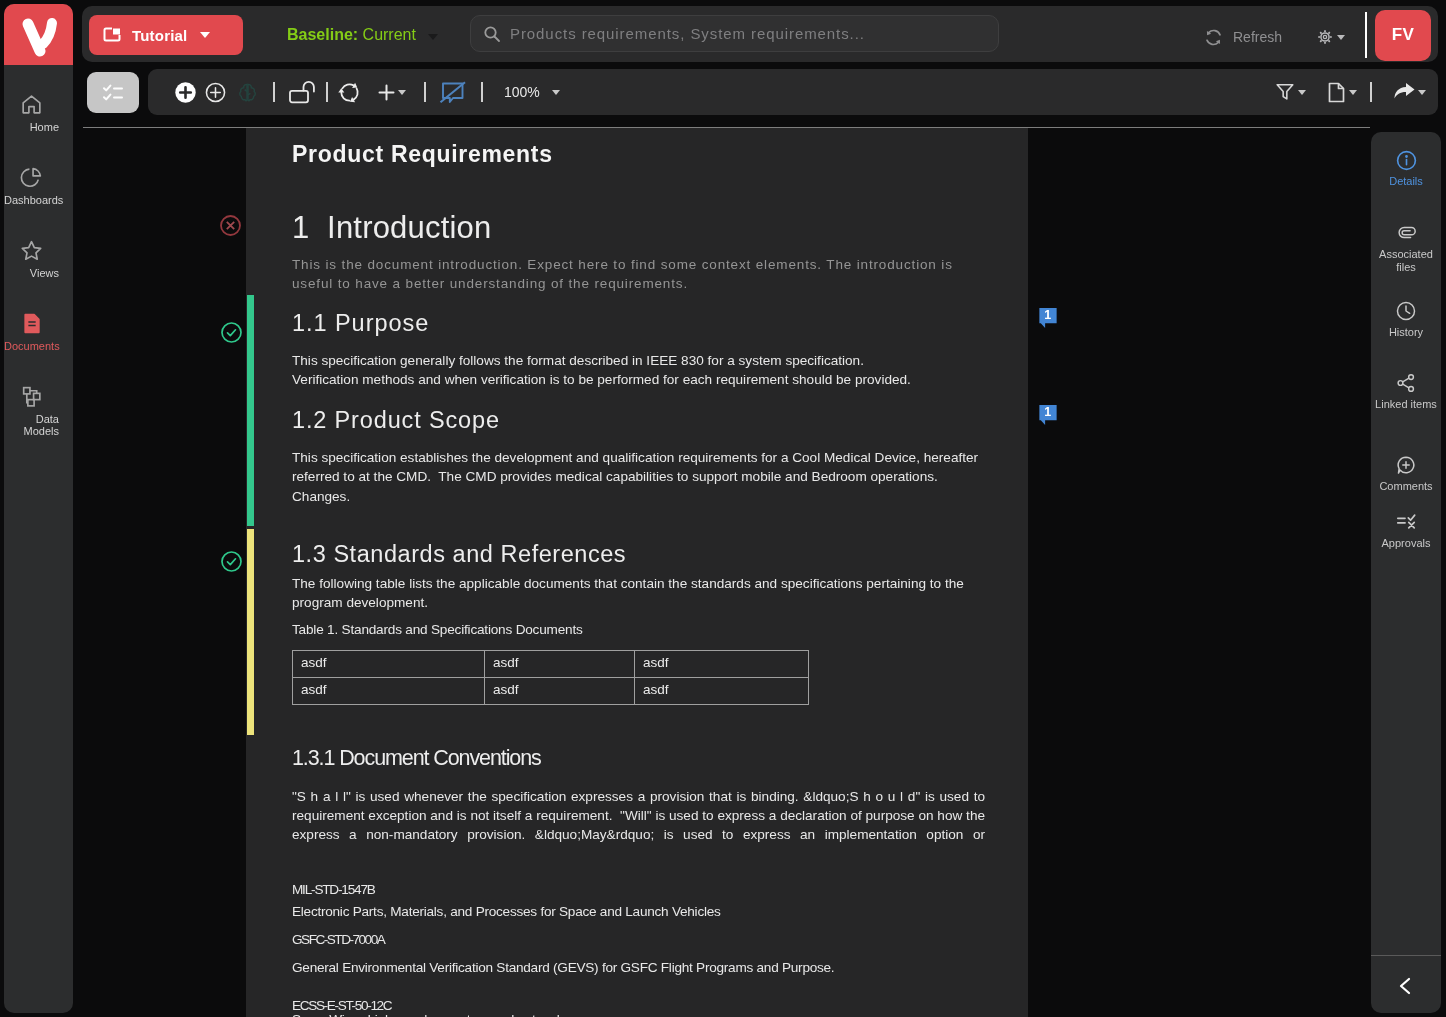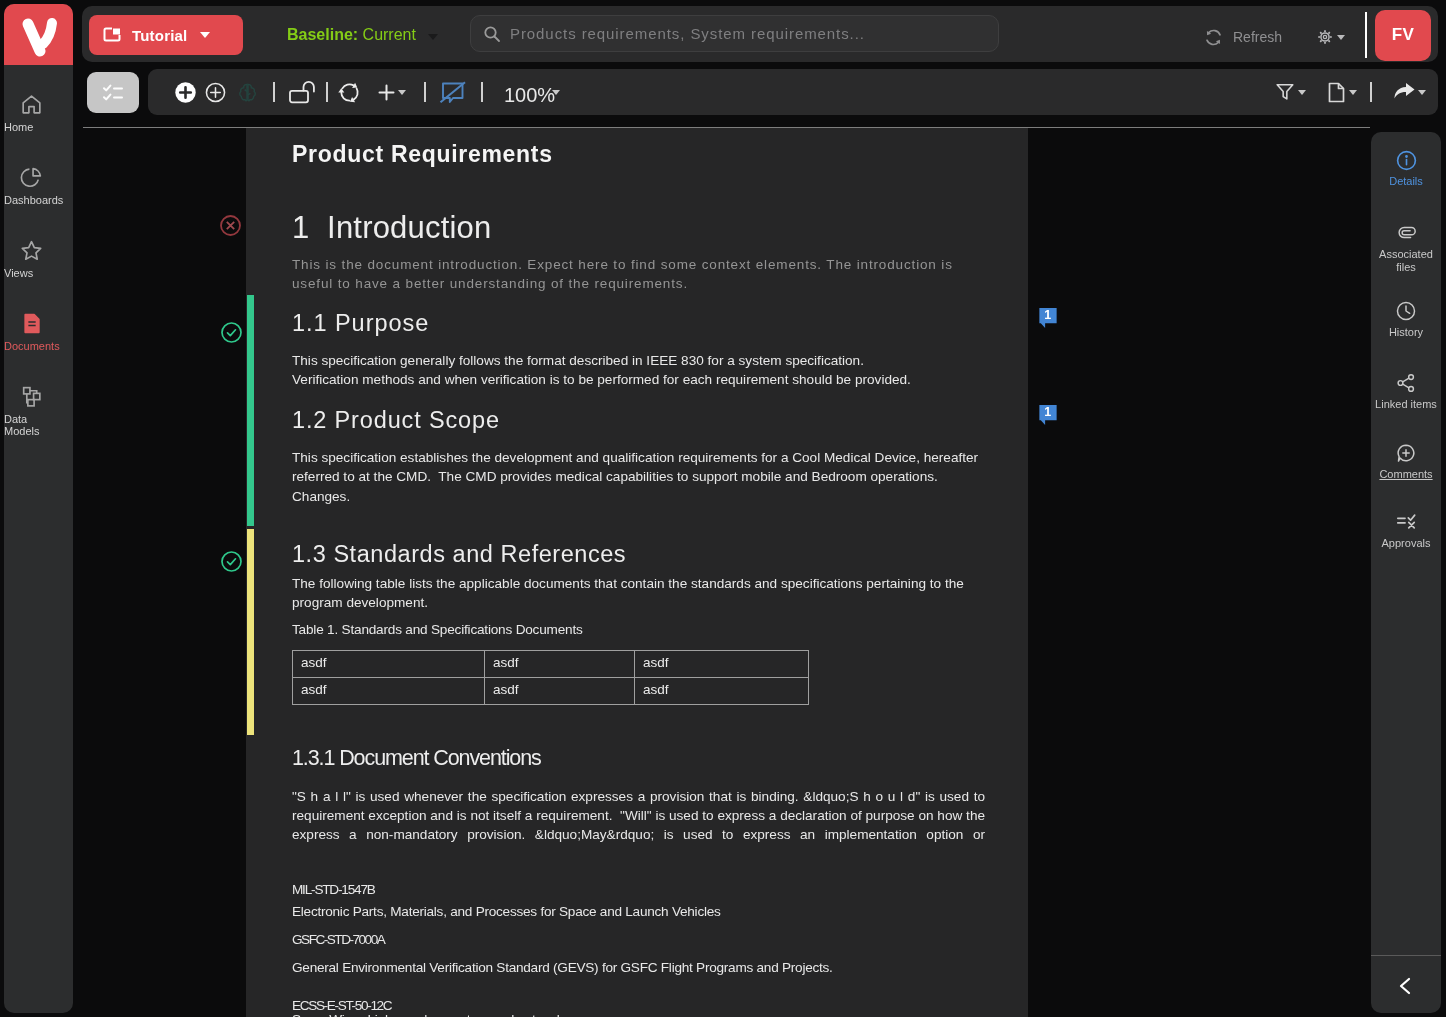--- a/index.html
+++ b/index.html
@@ -30,32 +30,32 @@
   #topdivider { position:absolute; left:1283px; top:6px; width:2px; height:46px; background:#ffffff; }
   #fv { position:absolute; left:1293px; top:3.5px; width:56px; height:51px; background:#e1494e;
     border-radius:10px; color:#fff; font-weight:700; font-size:17px;
     display:flex; align-items:center; justify-content:center; letter-spacing:0.5px; }
 
   
   #lsidebar { position:absolute; left:4px; top:4px; width:69px; height:1009px;
     background:#2c2d2e; border-radius:10px; }
   #logo { position:absolute; left:0; top:0; width:69px; height:61px; background:#e1494e;
     border-radius:10px 10px 0 0; }
-  .litem { position:absolute; left:0; width:55px; text-align:left; color:#d4d4d4; font-size:11px; }
+  .litem { position:absolute; left:0; width:55px; text-align:right; color:#d4d4d4; font-size:11px; }
   .litem svg { margin:0 auto 4px auto; }
   .litem.red { color:#e05a5c; }
 
   
   #checkbtn { position:absolute; left:87px; top:72px; width:52px; height:41px;
     background:#c6c6c6; border-radius:9px; display:flex; align-items:center; justify-content:center; }
   #toolbar { position:absolute; left:148px; top:69px; width:1290px; height:46px;
     background:#2a2a2b; border-radius:9px; }
   .tb { position:absolute; top:0; height:46px; display:flex; align-items:center; }
   .tdiv { position:absolute; top:13px; width:2px; height:20px; background:#d0d0d0; }
-  #zoomtxt { position:absolute; left:356px; top:15px; font-size:20px; color:#e8e8e8; }
+  #zoomtxt { position:absolute; left:356px; top:15px; font-size:14px; color:#e8e8e8; }
   .caret-g { width:0; height:0; border-left:4px solid transparent; border-right:4px solid transparent;
     border-top:5px solid #c9c9c9; display:inline-block; }
 
   
   #pagetopline { position:absolute; left:83px; top:127px; width:1287px; height:1px; background:#7d7d7d; }
   #page { position:absolute; left:246px; top:128px; width:782px; height:889px; background:#262627; }
   #greenbar { position:absolute; left:247px; top:295px; width:7px; height:231px; background:#33c78c; }
   #yellowbar { position:absolute; left:247px; top:529px; width:7px; height:206px; background:#ede37b; }
 
   .badge { position:absolute; left:1037px; width:22px; height:24px; }
@@ -330,21 +330,21 @@
 
 <div class="doc h3" style="left:292px; top:746px;">1.3.1&nbsp;Document Conventions</div>
 <div class="doc body" style="left:292px; top:786.5px; width:693px;">
   <div style="text-align:justify; text-align-last:justify;">"S h a l l" is used whenever the specification expresses a provision that is binding. &amp;ldquo;S h o u l d" is used to</div>
   <div style="text-align:justify; text-align-last:justify;">requirement exception and is not itself a requirement.&nbsp; "Will" is used to express a declaration of purpose on how the</div>
   <div style="text-align:justify; text-align-last:justify;">express a non-mandatory provision. &amp;ldquo;May&amp;rdquo; is used to express an implementation option or</div>
 </div>
 <div class="doc body refid" style="left:292px; top:880px;text-align:right;">MIL-STD-1547B</div>
 <div class="doc body refdesc" style="left:292px; top:902px;">Electronic Parts, Materials, and Processes for Space and Launch Vehicles</div>
 <div class="doc body refid" style="left:292px; top:929.5px; letter-spacing:-1.5px;">GSFC-STD-7000A</div>
-<div class="doc body refdesc" style="left:292px; top:958px;">General Environmental Verification Standard (GEVS) for GSFC Flight Programs and Projects.</div>
+<div class="doc body refdesc" style="left:292px; top:958px;">General Environmental Verification Standard (GEVS) for GSFC Flight Programs and Purpose.</div>
 <div class="doc body refid" style="left:292px; top:988px; letter-spacing:-1.35px;margin-top:8px;">ECSS-E-ST-50-12C</div>
 <div class="doc body refdesc" style="left:292px; top:1009.5px;">SpaceWire - Links, nodes, routers and networks</div>
 
 <div id="rsidebar">
   <div class="ritem blue" style="top:18px;">
     <svg width="21" height="21" viewBox="0 0 22 22" fill="none" stroke="#4f93e0" stroke-width="1.7">
       <circle cx="11" cy="11" r="9.3"></circle>
       <path d="M11 10 L11 15.5" stroke-linecap="round"></path>
       <circle cx="11" cy="6.8" r="0.6" fill="#4f93e0"></circle>
     </svg>
@@ -365,21 +365,21 @@
   </div>
   <div class="ritem" style="top:240px;">
     <svg width="22" height="22" viewBox="0 0 24 24" fill="none" stroke="#c9c9c9" stroke-width="1.6">
       <circle cx="17.5" cy="5.5" r="2.6"></circle>
       <circle cx="6" cy="12" r="2.6"></circle>
       <circle cx="17.5" cy="18.5" r="2.6"></circle>
       <path d="M8.4 10.7 L15.2 6.8 M8.4 13.3 L15.2 17.2"></path>
     </svg>
     Linked items
   </div>
-  <div class="ritem" style="top:310px;text-decoration:underline;">
+  <div class="ritem" style="top:322px;">
     <svg width="22" height="22" viewBox="0 0 24 24" fill="none" stroke="#c9c9c9" stroke-width="1.6">
       <path d="M12 3.5 A 8.5 8.5 0 1 1 5.5 17.5 L3.8 20.8 L4.5 16 A 8.5 8.5 0 0 1 12 3.5 Z" stroke-linejoin="round"></path>
       <path d="M12 8.5 L12 15.5 M8.5 12 L15.5 12" stroke-linecap="round"></path>
     </svg>
     Comments
   </div>
   <div class="ritem" style="top:379px;">
     <svg width="22" height="22" viewBox="0 0 24 24" fill="none" stroke="#c9c9c9" stroke-width="1.8">
       <path d="M3 8 L11 8 M3 13 L11 13" stroke-linecap="round"></path>
       <path d="M14.5 7.5 L17 10 L21.5 4.5" stroke-linecap="round" stroke-linejoin="round"></path>

